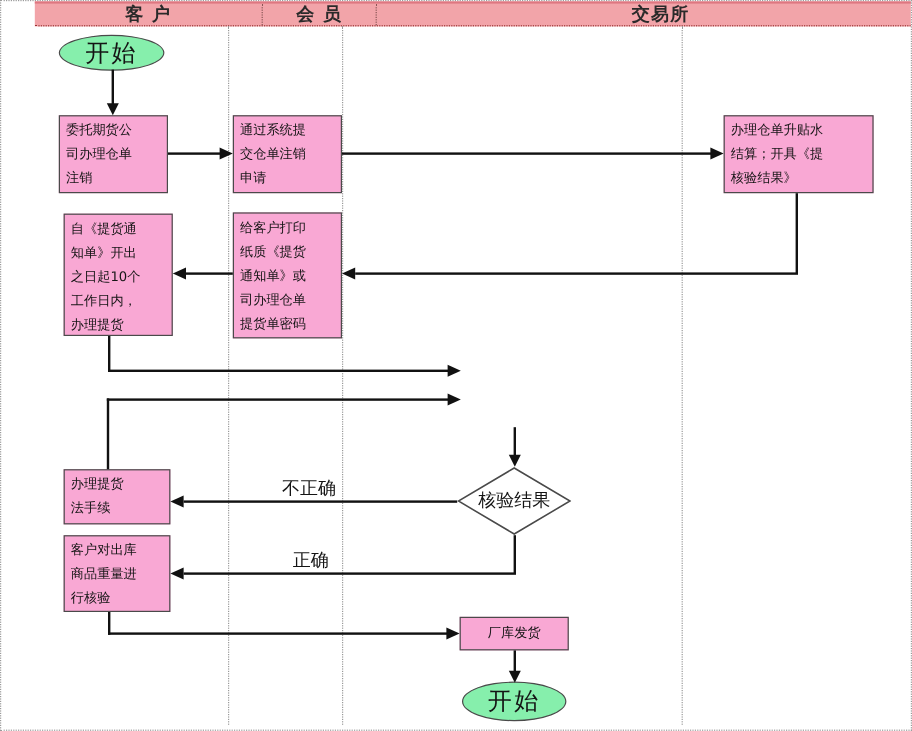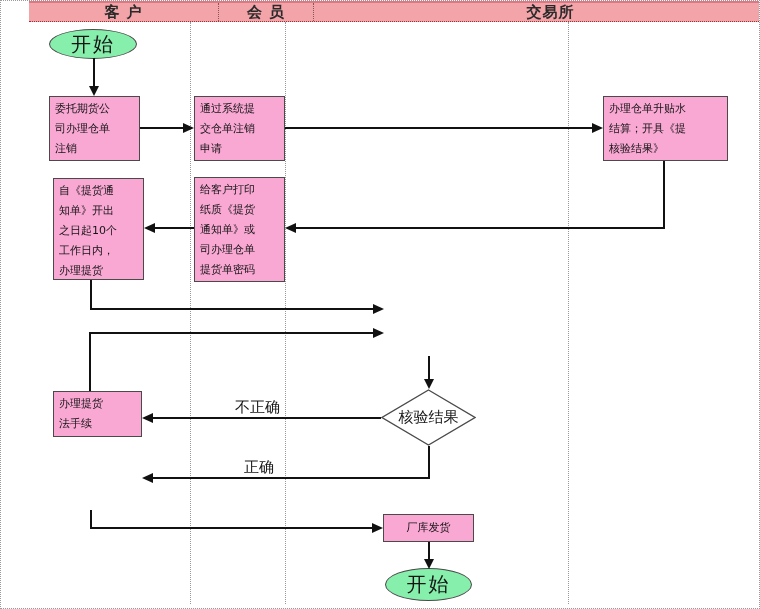--- a/index.html
+++ b/index.html
@@ -95,20 +95,23 @@
   <div class="diamond" style="left:380px;top:388px;width:95px;height:57px">
     <svg width="95" height="57" viewBox="0 0 95 57">
       <polygon points="47.5,1 94,28.5 47.5,56 1,28.5" fill="#ffffff" stroke="#4A4A4A" stroke-width="1.3"></polygon>
     </svg>
     <div class="dlabel">核验结果</div>
   </div>
 
   <div class="node" style="left:52px;top:390px;width:89px;height:46px">办理提货
 法手续</div>
 
+  <div class="node" style="left:52px;top:445px;width:89px;height:64px">客户对出库
+商品重量进
+行核验</div>
 
   <div class="node center" style="left:382px;top:513px;width:91px;height:28px">厂库发货</div>
 
   <div class="term" style="left:384px;top:567px;width:87px;height:33px">开始</div>
 
   <div class="vl" style="left:92px;top:57px;height:30px"></div>
   <div class="ad" style="left:88px;top:85px"></div>
 
   <div class="hl" style="left:139px;top:126px;width:44px"></div>
   <div class="ar" style="left:182px;top:122px"></div>

